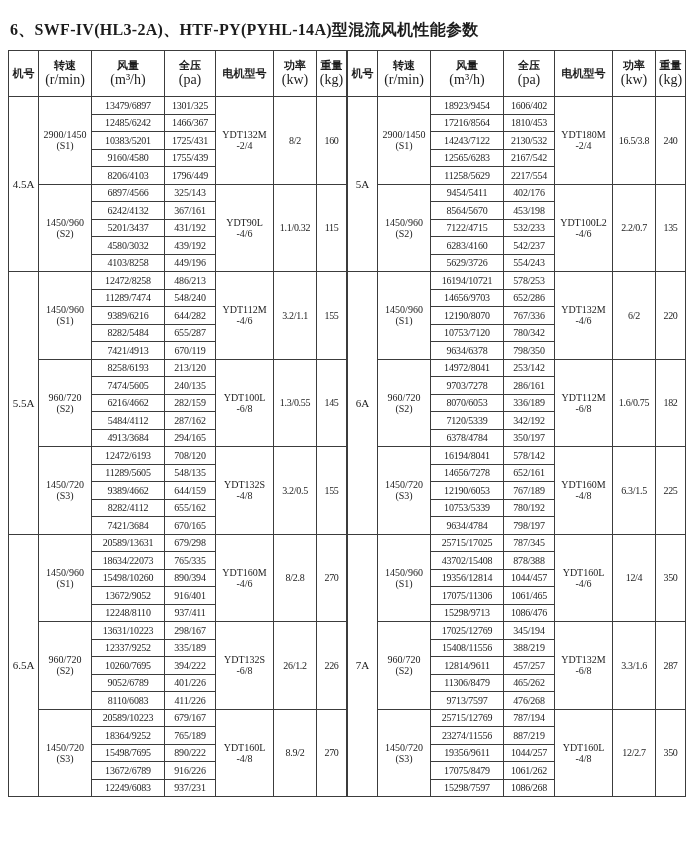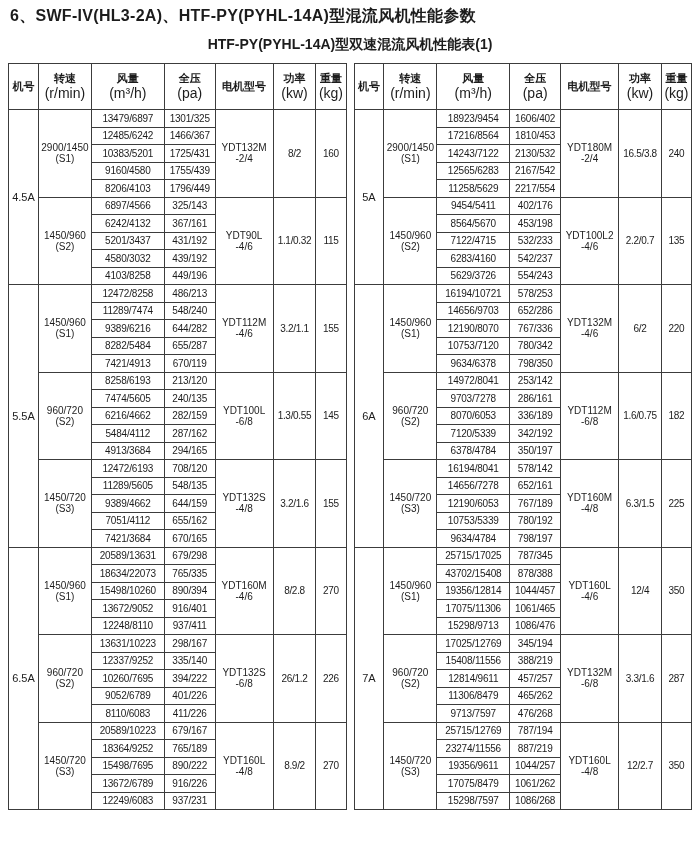--- a/index.html
+++ b/index.html
@@ -3,30 +3,30 @@
 <meta charset="utf-8">
 <style>
   * { box-sizing: border-box; }
   html, body { margin: 0; padding: 0; }
   body {
     width: 700px; min-height: 865px;
     background: #ffffff;
     color: #1c1c1c;
     font-family: "Liberation Sans", sans-serif;
   }
-  .page { padding: 4px 8px 4px 8px; }
+  .page { padding: 18px 8px 4px 8px; font-family: Liberation Serif, serif; }
   .doc-title {
     font-size: 16px; font-weight: 700; letter-spacing: 0.3px;
     margin: 2px 0 9px 2px;
   }
   .table-title {
     font-size: 14px; font-weight: 700; text-align: center;
     margin: 0 0 9px 0;
   }
-  .tables { display: flex; gap: 7px; align-items: flex-start; }
+  .tables { display: flex; align-items: flex-start; }
   table.spec {
     border-collapse: collapse; table-layout: fixed;
     border: 1.5px solid #2e2e2e;
   }
   table.spec th, table.spec td {
     border: 1px solid #3c3c3c;
     text-align: center; vertical-align: middle;
     padding: 0; overflow: hidden;
   }
   thead th { height: 46px; font-size: 11px; font-weight: 700; line-height: 1.15; }
@@ -35,21 +35,20 @@
   td.model-cell { font-size: 11px; }
   td.speed-cell .line, td.motor-cell .line { font-size: 10px; }
   td.num-cell { letter-spacing: -0.2px; }
   td.power-cell, td.weight-cell { letter-spacing: -0.3px; }
 </style>
 </head>
 <body>
 
 <div class="page">
   <h1 class="doc-title">6、SWF-IV(HL3-2A)、HTF-PY(PYHL-14A)型混流风机性能参数</h1>
-  <h2 class="table-title">HTF-PY(PYHL-14A)型双速混流风机性能表(1)</h2>
   <div class="tables">
     <table class="spec">
         <colgroup>
           <col style="width: 30px;">
           <col style="width: 53px;">
           <col style="width: 73px;">
           <col style="width: 51px;">
           <col style="width: 58px;">
           <col style="width: 43px;">
           <col style="width: 30px;">
@@ -211,33 +210,33 @@
             <td class="speed-cell" rowspan="5">
               <div class="line">1450/720</div>
               <div class="line">(S3)</div>
             </td>
             <td class="num-cell">12472/6193</td>
             <td class="num-cell">708/120</td>
             <td class="motor-cell" rowspan="5">
               <div class="line">YDT132S</div>
               <div class="line">-4/8</div>
             </td>
-            <td class="power-cell" rowspan="5">3.2/1.6</td>
+            <td class="power-cell" rowspan="5">3.2/0.5</td>
             <td class="weight-cell" rowspan="5">155</td>
           </tr>
           <tr>
             <td class="num-cell">11289/5605</td>
             <td class="num-cell">548/135</td>
           </tr>
           <tr>
             <td class="num-cell">9389/4662</td>
             <td class="num-cell">644/159</td>
           </tr>
           <tr>
-            <td class="num-cell">7051/4112</td>
+            <td class="num-cell">8282/4112</td>
             <td class="num-cell">655/162</td>
           </tr>
           <tr>
             <td class="num-cell">7421/3684</td>
             <td class="num-cell">670/165</td>
           </tr>
           <tr>
             <td class="model-cell" rowspan="15">6.5A</td>
             <td class="speed-cell" rowspan="5">
               <div class="line">1450/960</div>
@@ -277,21 +276,21 @@
             <td class="num-cell">298/167</td>
             <td class="motor-cell" rowspan="5">
               <div class="line">YDT132S</div>
               <div class="line">-6/8</div>
             </td>
             <td class="power-cell" rowspan="5">26/1.2</td>
             <td class="weight-cell" rowspan="5">226</td>
           </tr>
           <tr>
             <td class="num-cell">12337/9252</td>
-            <td class="num-cell">335/140</td>
+            <td class="num-cell">335/189</td>
           </tr>
           <tr>
             <td class="num-cell">10260/7695</td>
             <td class="num-cell">394/222</td>
           </tr>
           <tr>
             <td class="num-cell">9052/6789</td>
             <td class="num-cell">401/226</td>
           </tr>
           <tr>

